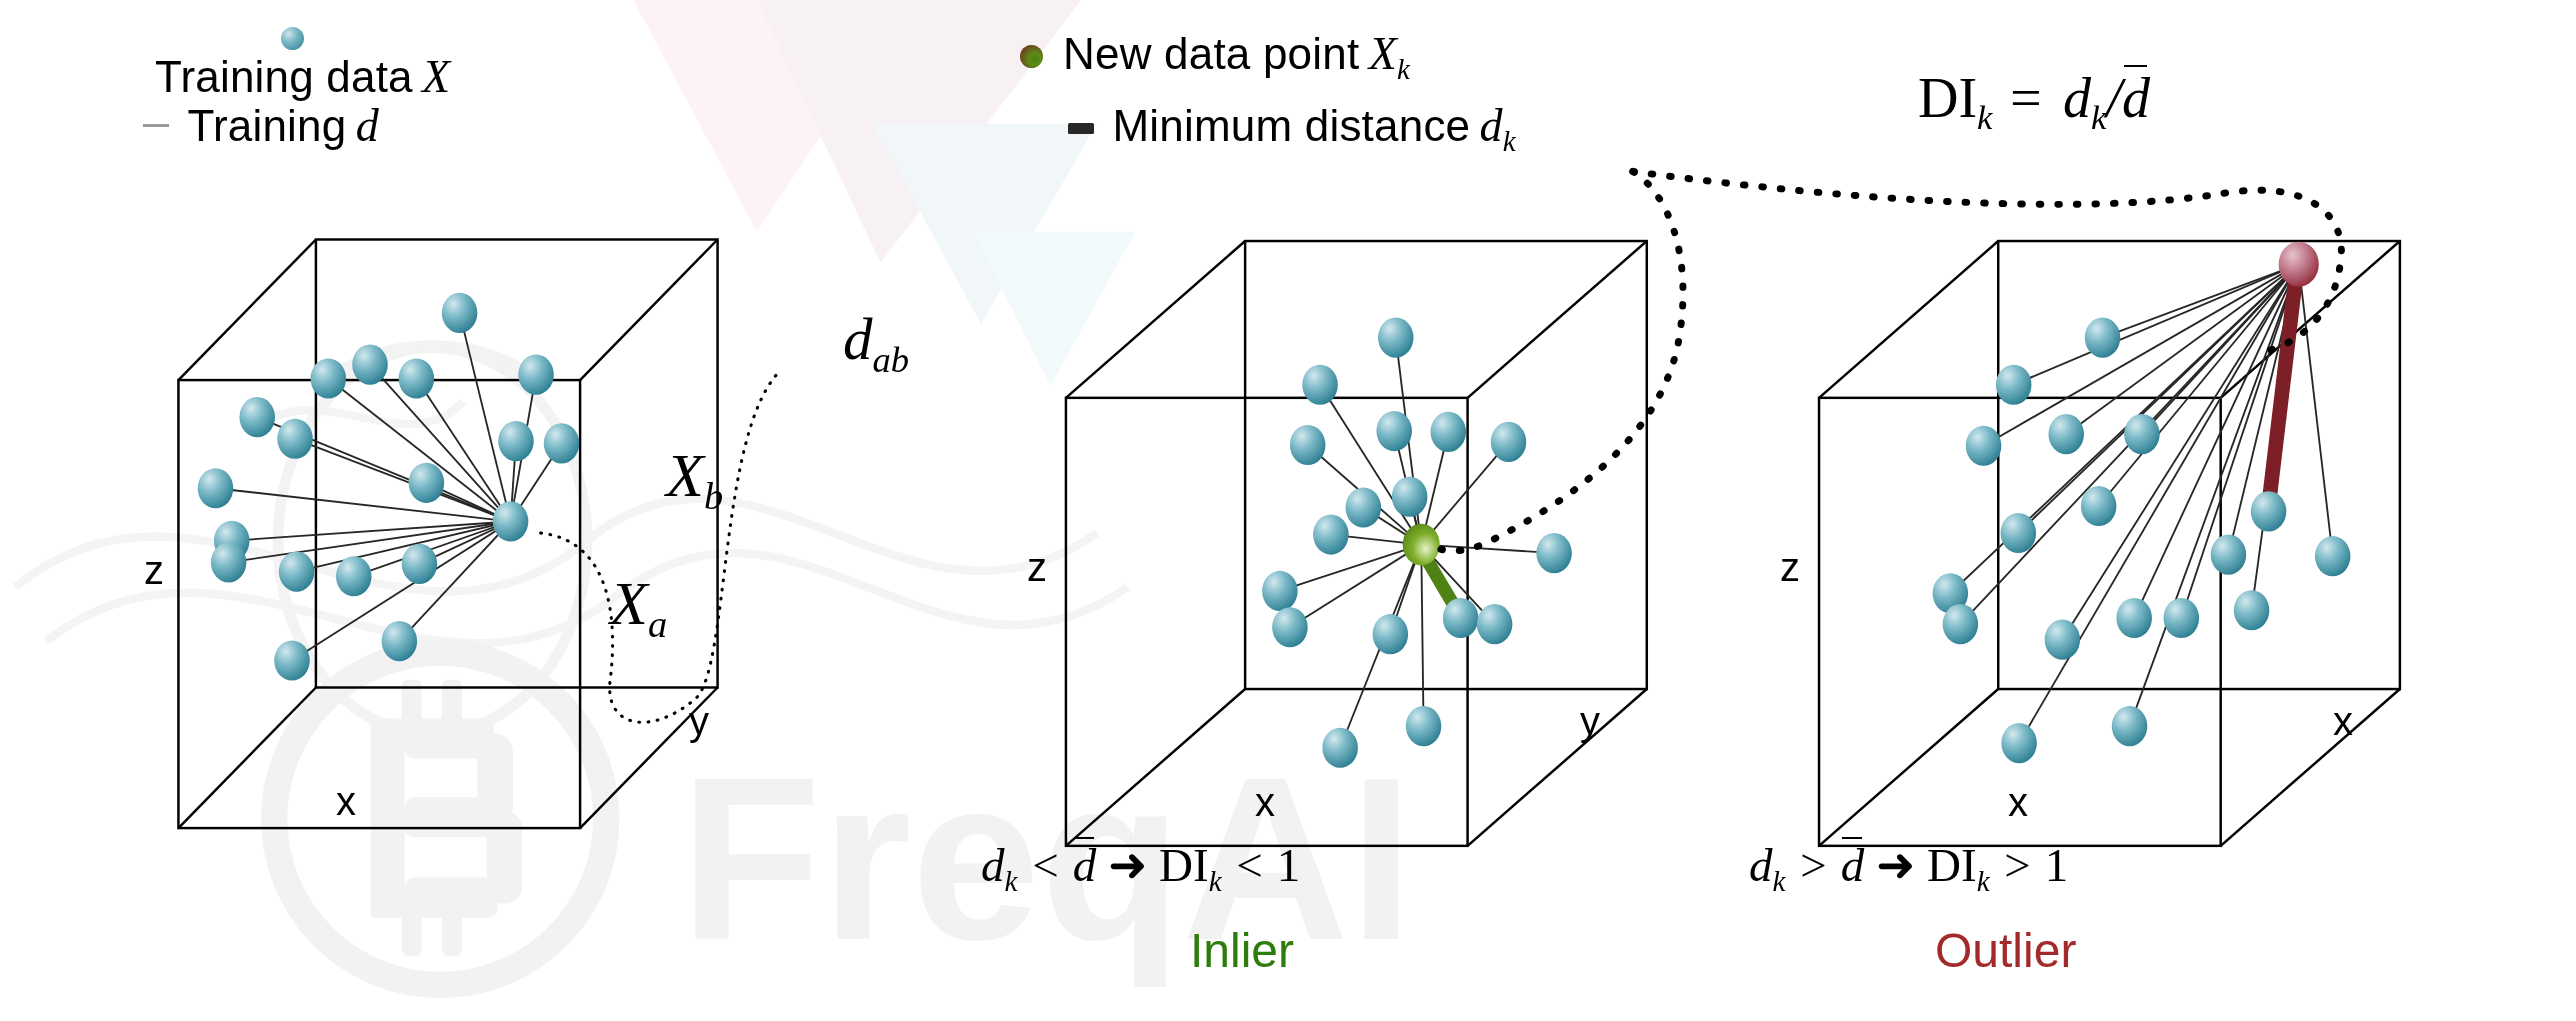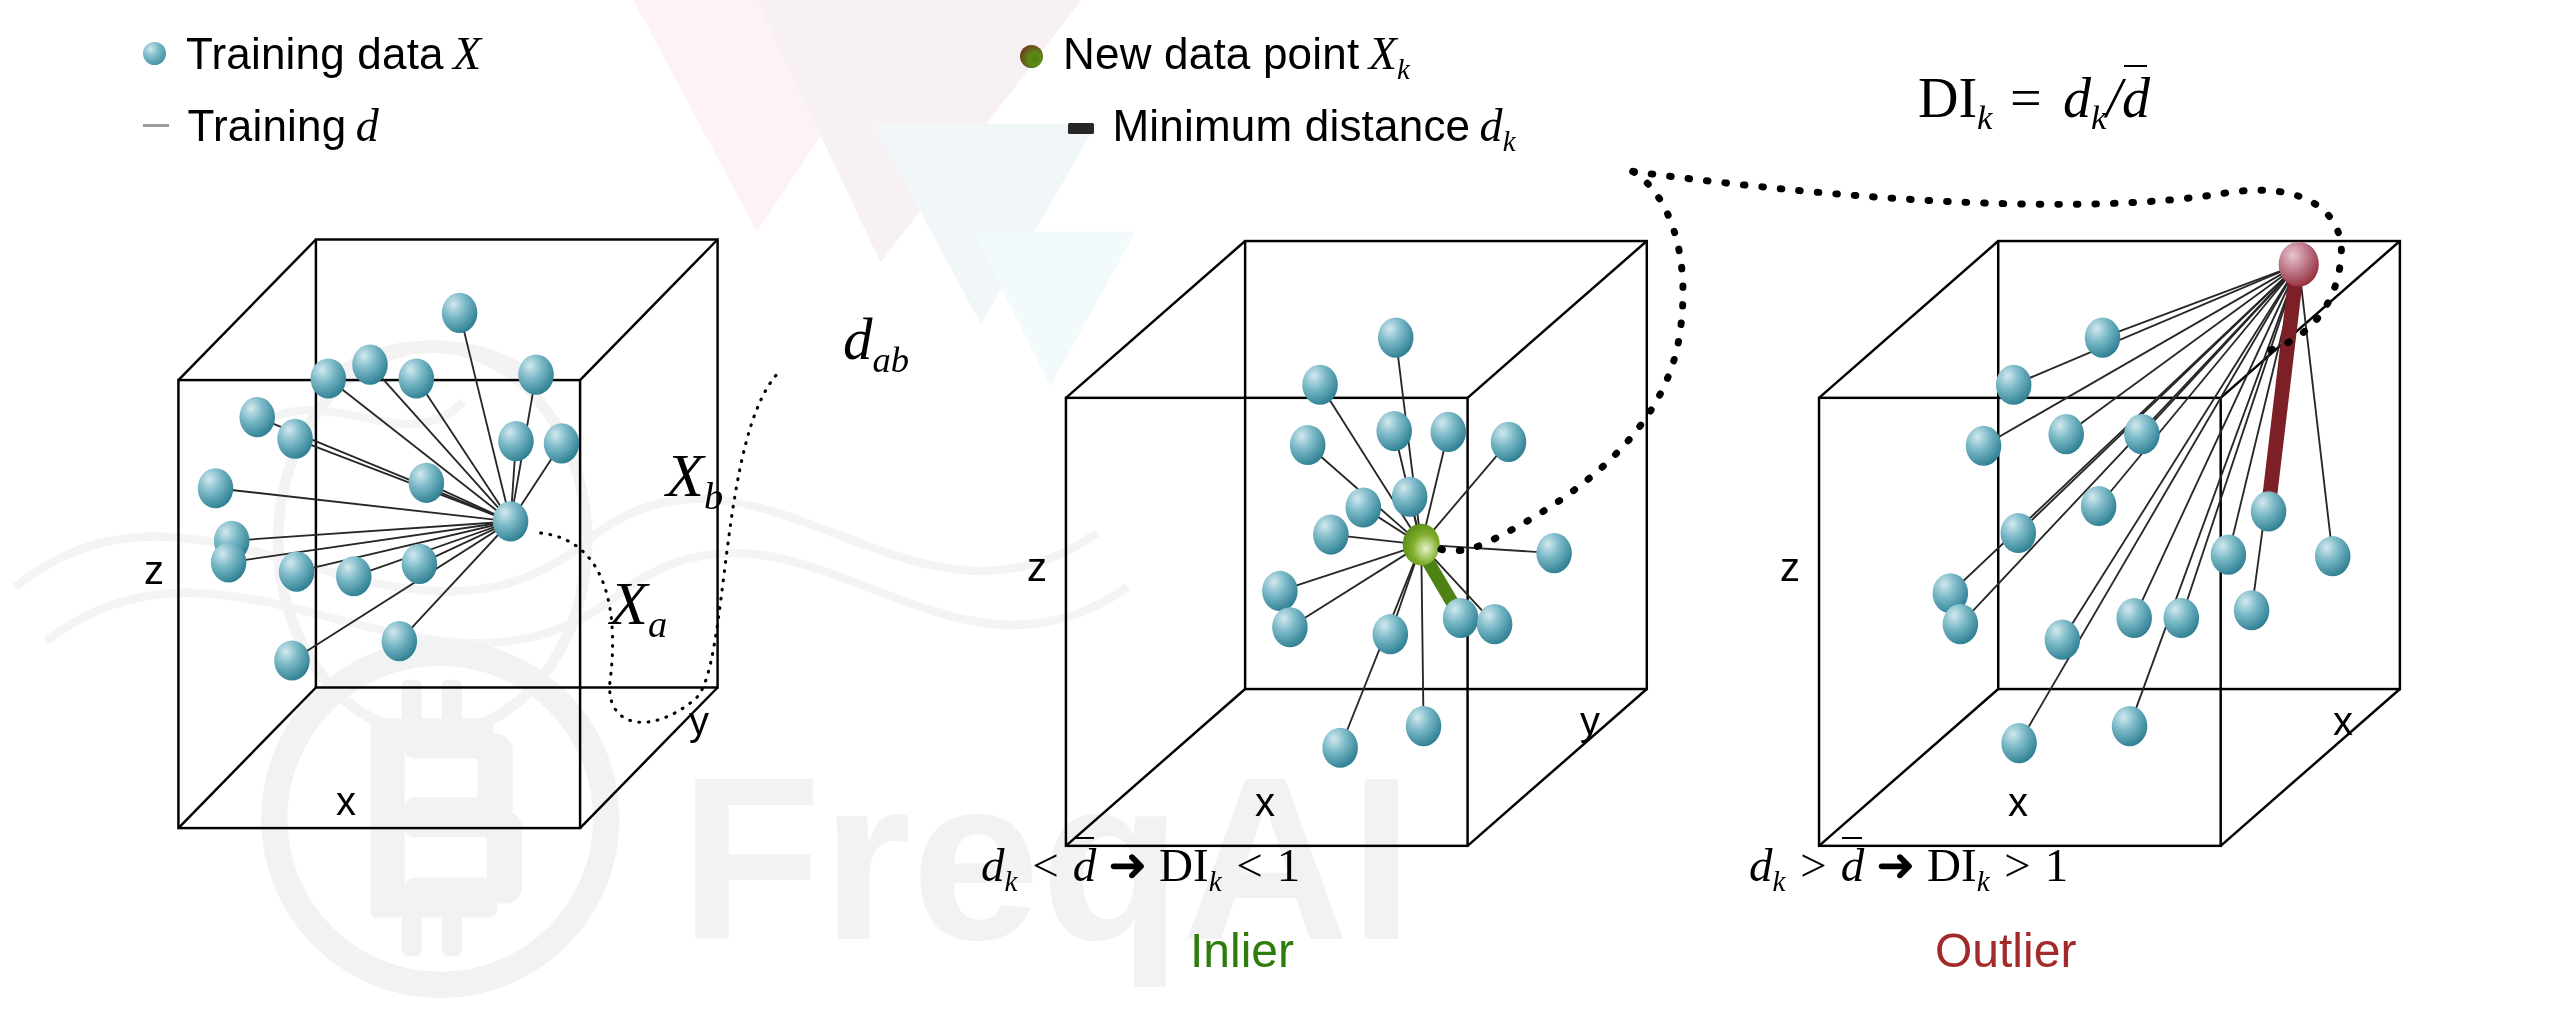--- a/index.html
+++ b/index.html
@@ -248,21 +248,21 @@
     </g>
 
     <g fill="none" stroke="#000" stroke-width="9" stroke-linecap="round" stroke-dasharray="2 22">
       <path d="M 2114 222 C 2160 250 2190 330 2175 430 C 2160 540 2070 630 1930 700 C 1890 720 1868 712 1852 708"></path>
       <path d="M 2114 222 C 2400 260 2700 280 2880 250 C 2990 232 3040 280 3030 340 C 3020 420 2960 450 2930 455"></path>
     </g>
   </svg>
 
   <div class="legend">
 
-    <div class="leg-item" style="left:143px; top:27px;">
+    <div class="leg-item" style="left:155px; top:27px;flex-direction:column;">
       <span class="dot-mark dot-teal"></span>
       <span class="leg-lbl"><span>Training data</span><span class="mth">X</span></span>
     </div>
 
     <div class="leg-item" style="left:143px; top:99px;">
       <span class="dash-thin"></span>
       <span class="leg-lbl"><span>Training</span><span class="mth">d</span></span>
     </div>
 
     <div class="leg-item" style="left:1020px; top:27px;">

